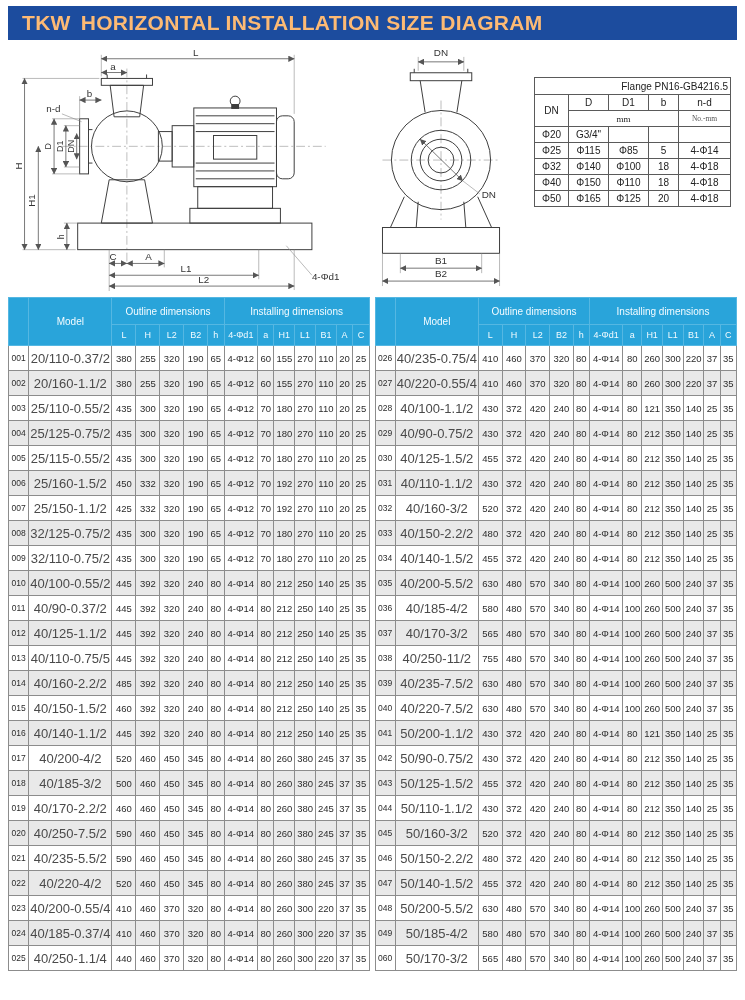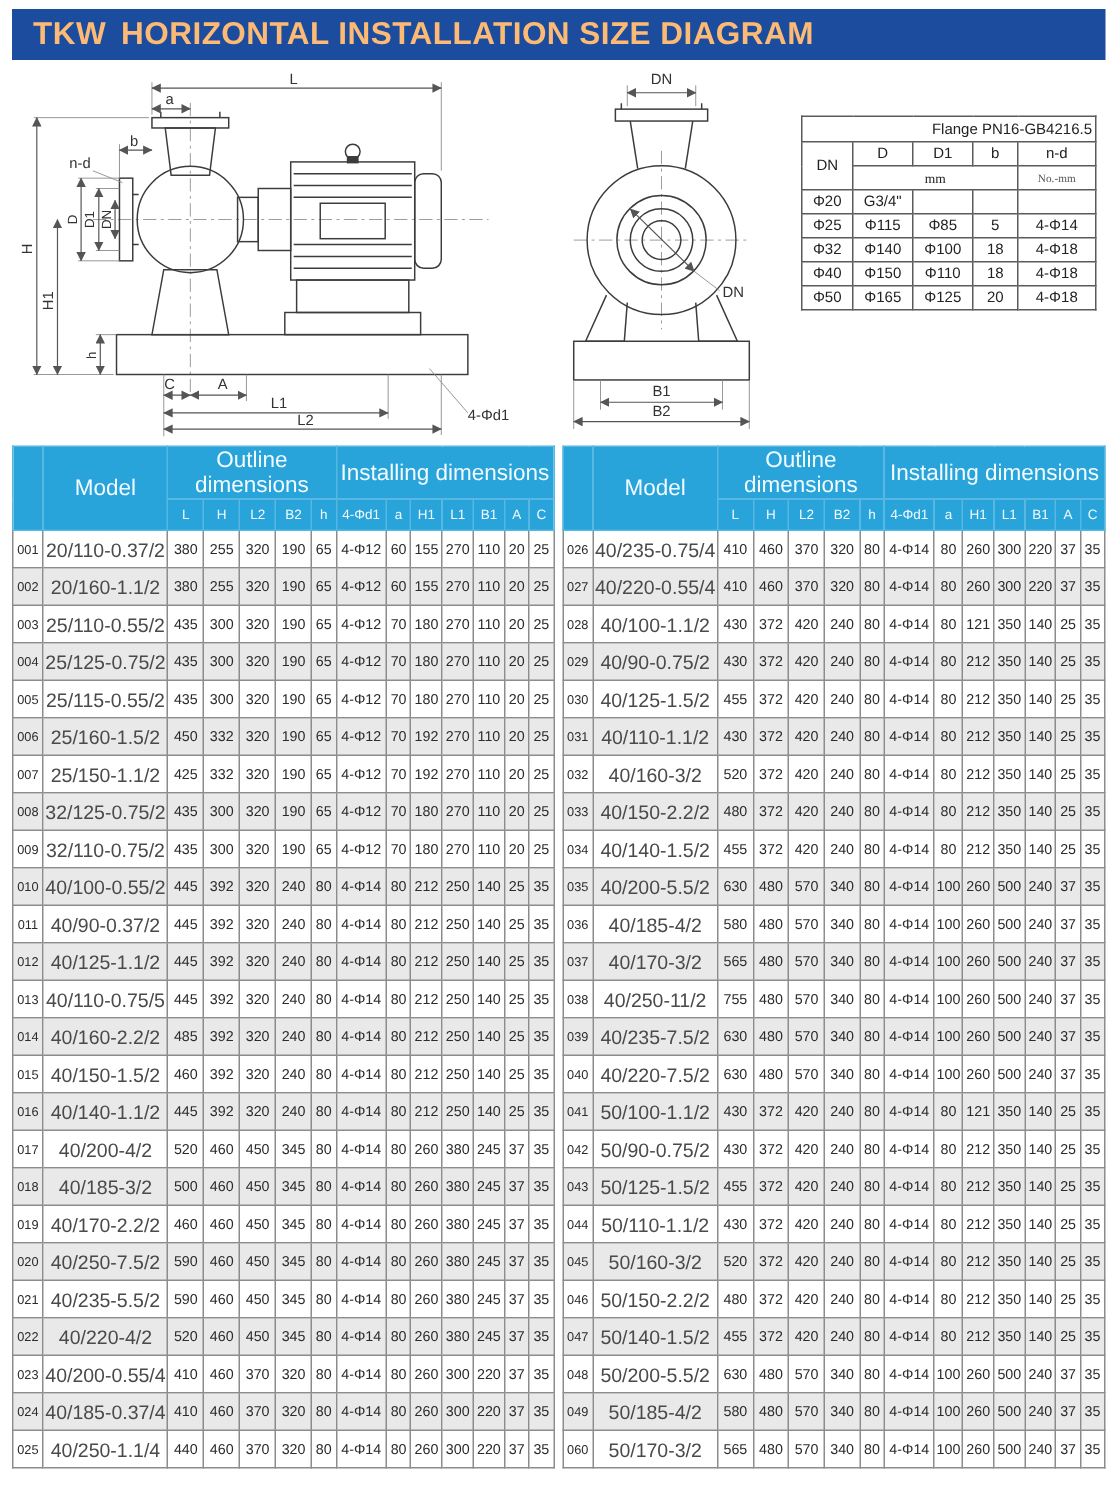--- a/index.html
+++ b/index.html
@@ -41,21 +41,21 @@
   table.flange .funit{font-size:9px;font-family:Liberation Serif, serif;}
   table.flange .fno{font-size:7.5px;color:#555;margin-top:16px;}
 
   
   .main-tables{display:flex;gap:5px;margin-top:6px;}
   table.spec{border-collapse:collapse;table-layout:fixed;border:1.5px solid #3a3a3a;}
   table.spec th{
     background:var(--hdr-blue);color:#f2fbff;font-weight:normal;
     border:1px solid #55b7e2;padding:0;
   }
-  table.spec thead tr.grp-row th{height:27px;font-size:15px;}
+  table.spec thead tr.grp-row th{height:27px;font-size:10px;}
   table.spec thead tr.sub-row th{height:21px;font-size:9px;}
   table.spec th.model-h{font-size:9.5px;margin-left:28px;}
   table.spec td{
     border:1px solid #8c8c8c;text-align:center;vertical-align:middle;
     font-size:9.5px;color:#2b2b2b;height:25px;padding:0 1px;
     white-space:nowrap;overflow:hidden;
   }
   table.spec tr.alt td{background:var(--alt-row);}
   table.spec td.model{font-size:13px;color:#4a4a4a;}
   table.spec td.rowno{font-size:8.5px;margin-top:16px;}
@@ -981,21 +981,21 @@
             <td>4-Φ14</td>
             <td>100</td>
             <td>260</td>
             <td>500</td>
             <td>240</td>
             <td>37</td>
             <td>35</td>
           </tr>
           <tr class="alt">
             <td class="rowno">041</td>
-            <td class="model">50/100-1.1/2</td>
+            <td class="model">50/200-1.1/2</td>
             <td>430</td>
             <td>372</td>
             <td>420</td>
             <td>240</td>
             <td>80</td>
             <td>4-Φ14</td>
             <td>80</td>
             <td>121</td>
             <td>350</td>
             <td>140</td>

